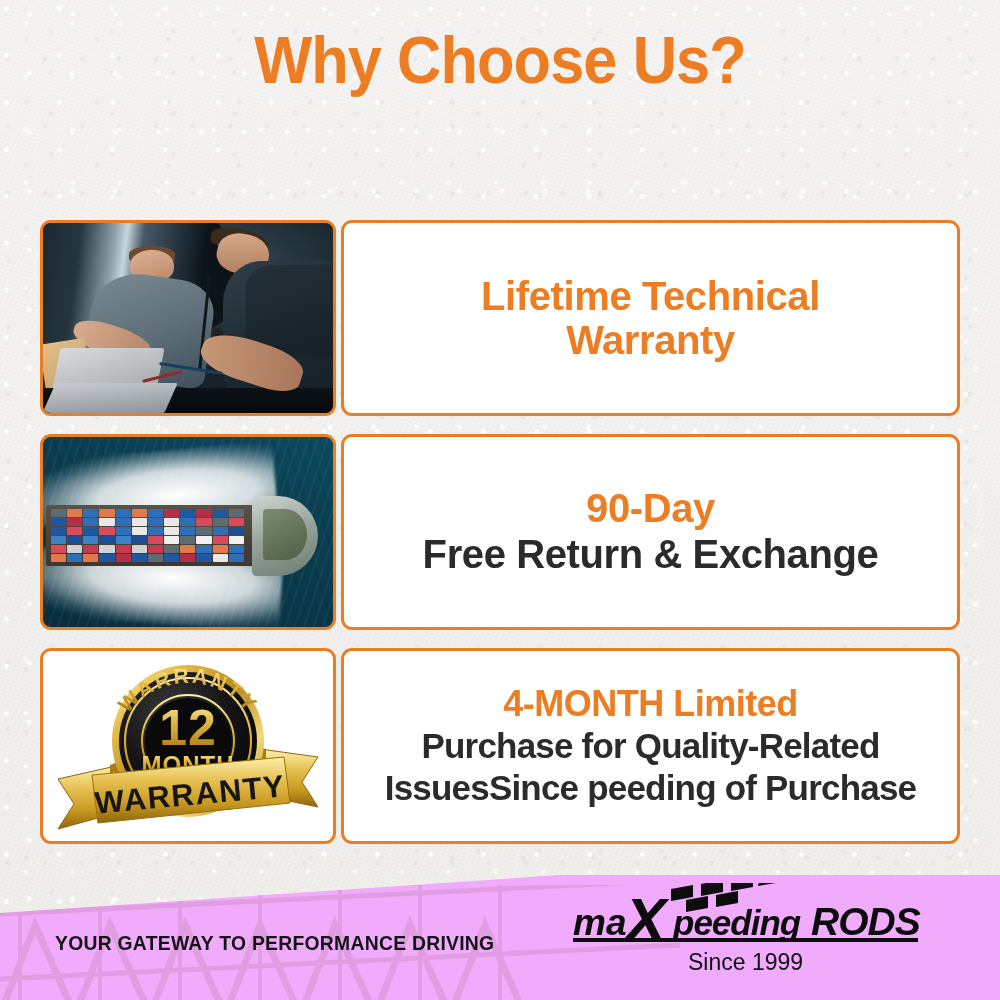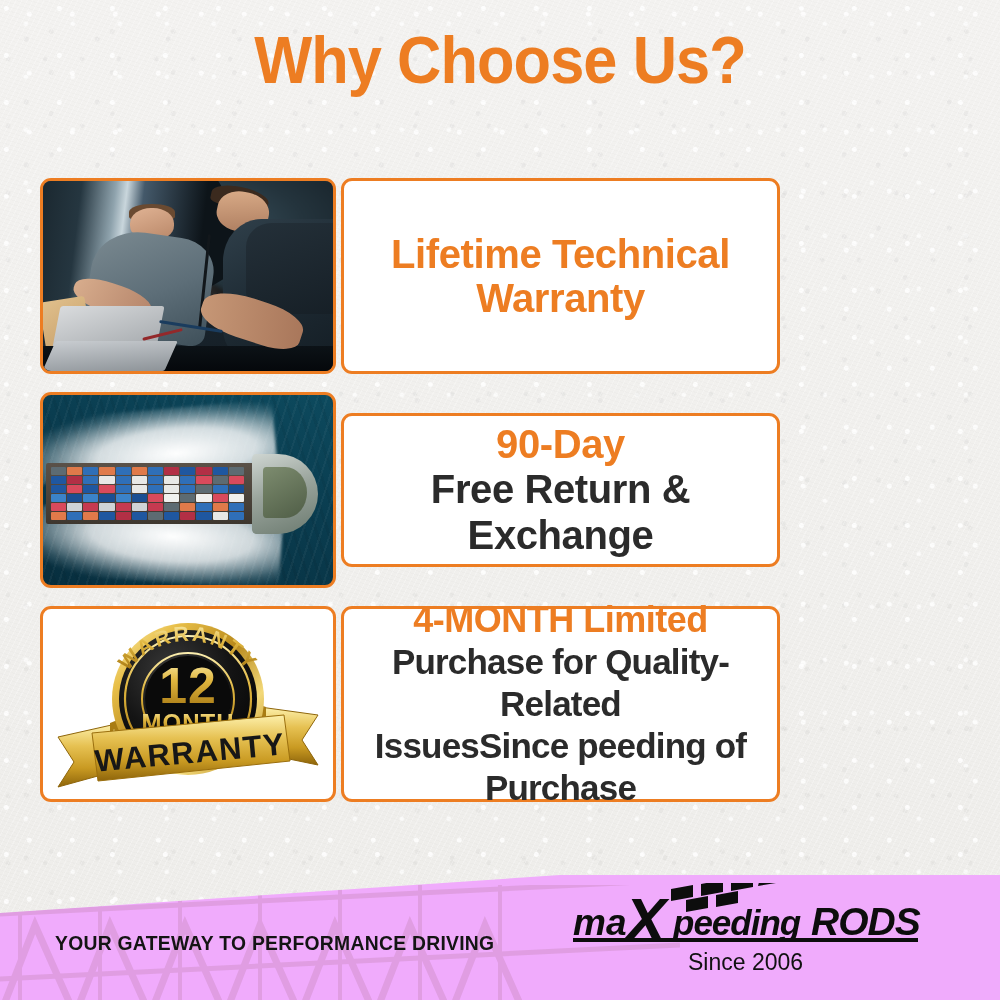--- a/index.html
+++ b/index.html
@@ -40,23 +40,23 @@
     text-align:center;
     font-size:66px;
     font-weight:bold;
     letter-spacing:-1px;
     color:#ed7d22;
     font-family:"Liberation Sans", sans-serif;
     transform:scaleX(.93);
   }
 
   
-  .row{ position:absolute; left:40px; width:740px; display:flex; }
+  .row{ position:absolute; left:40px; width:920px; display:flex;margin-top:42px; }
   #row-0{ top:178px; height:196px; }
-  #row-1{ top:392px; height:196px;align-items:center; }
+  #row-1{ top:392px; height:196px; }
   #row-2{ top:606px; height:196px; }
 
   .photo-card{
     width:296px; height:100%;
     border:3px solid #ed7d22;
     border-radius:11px;
     overflow:hidden;
     position:relative;
     background:#fff;
     flex:0 0 auto;
@@ -426,17 +426,17 @@
           <polygon points="143,12 165,8 165,20 143,24"></polygon>
           <polygon points="188,-9 206,-12 203,0 185,3"></polygon>
         </g>
 
         <text x="0" y="52" font-family="'Liberation Sans',sans-serif" font-size="37" font-weight="bold" font-style="italic" fill="#0d0d0d">ma</text>
         <text x="52" y="58" font-family="'Liberation Sans',sans-serif" font-size="62" font-weight="bold" font-style="italic" fill="#0d0d0d">X</text>
         <text x="100" y="52" font-family="'Liberation Sans',sans-serif" font-size="35" font-weight="bold" font-style="italic" fill="#0d0d0d" letter-spacing="-1">peeding</text>
         <text x="238" y="52" font-family="'Liberation Sans',sans-serif" font-size="39" font-weight="bold" font-style="italic" fill="#0d0d0d" letter-spacing="-1">RODS</text>
         <rect x="0" y="55" width="345" height="4" fill="#0d0d0d"></rect>
       </svg>
-      <div class="logo-since">Since 2006</div>
+      <div class="logo-since">Since 1999</div>
     </div>
   </div>
 
 </div>
 
 </body></html>

